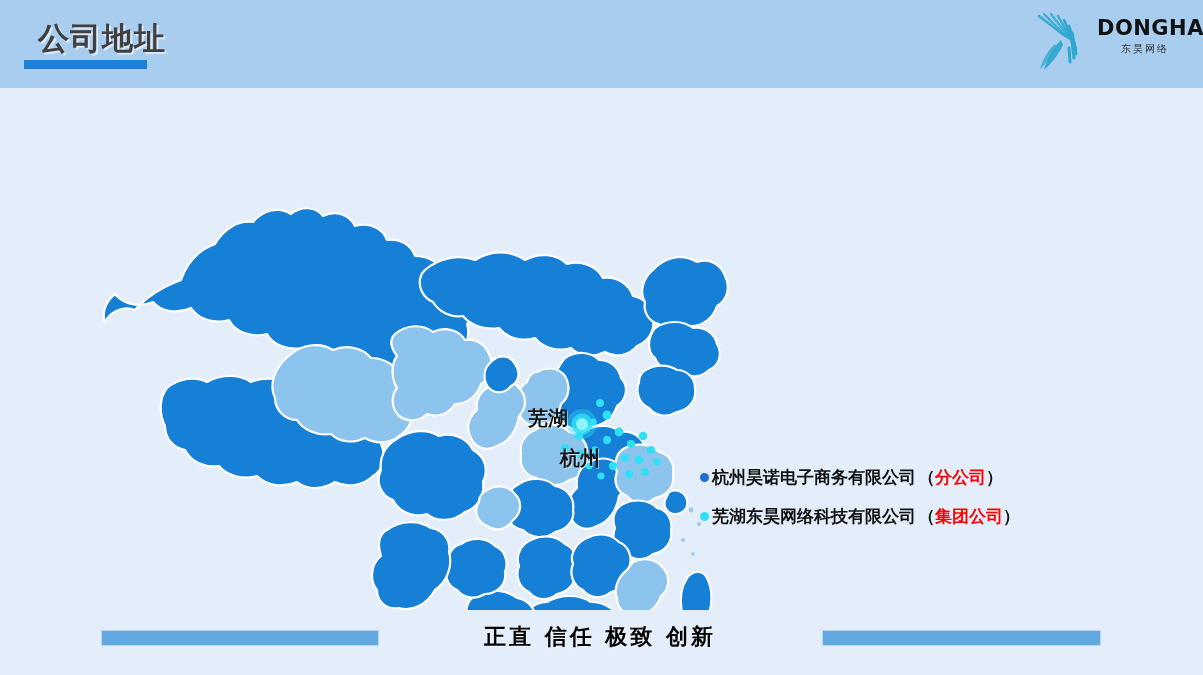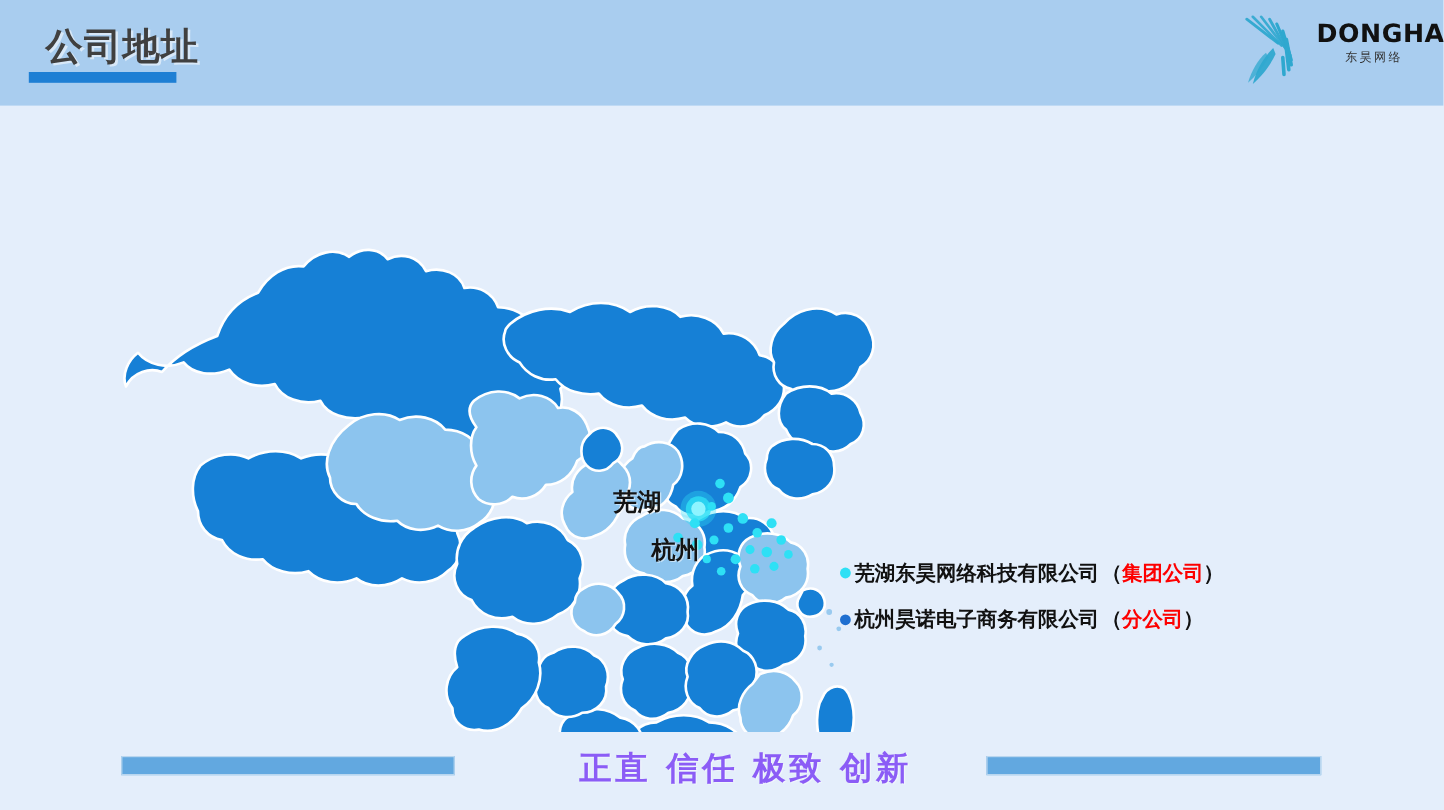--- a/index.html
+++ b/index.html
@@ -100,20 +100,21 @@
     height: 500px;
   }
 
   .city-label {
     position: absolute;
     font-size: 20px;
     font-weight: bold;
     color: #141414;
     text-shadow: 1px 1px 0 rgba(255,255,255,0.5);
     white-space: nowrap;
+    margin-left: 17px;
   }
   .city-wuhu   { left: 416px; top: 295px; }
   .city-hz     { left: 448px; top: 335px; }
 
   
   .legend {
     position: absolute;
     left: 700px;
     top: 458px;
     width: 470px;
@@ -152,24 +153,24 @@
     background: #62a8e0;
     border: 1px solid #b9d6ef;
   }
   .footer-bar-left  { left: 101px;  width: 276px; }
   .footer-bar-right { left: 822px;  width: 277px; }
   .slogan {
     position: absolute;
     left: 440px;
     top: 622px;
     width: 320px;
-    text-align: right;
-    font-size: 27px;
-    font-weight: bold;
-    color: #8b5cf6;
+    text-align: center;
+    font-size: 22px;
+    font-weight: bold;
+    color: #000000;
     letter-spacing: 3px;
     text-shadow: 1px 1px 0 rgba(255,255,255,0.4);
     white-space: nowrap;
   }
 </style>
 </head>
 <body>
 
 <div class="slide">
 
@@ -312,31 +313,31 @@
       </g>
     </svg>
 
     <div class="city-label city-wuhu">芜湖</div>
     <div class="city-label city-hz">杭州</div>
   </div>
 
   <div class="legend">
 
     <div class="legend-row">
+      <span class="legend-bullet" style="background:#1f6fd0"></span>
+      <span class="legend-text">杭州昊诺电子商务有限公司</span>
+      <span class="legend-tag"><span>（</span><span class="hl">分公司</span><span>）</span></span>
+    </div>
+
+    <div class="legend-row">
       <span class="legend-bullet" style="background:#2ee0f5"></span>
       <span class="legend-text">芜湖东昊网络科技有限公司</span>
       <span class="legend-tag"><span>（</span><span class="hl">集团公司</span><span>）</span></span>
     </div>
 
-    <div class="legend-row">
-      <span class="legend-bullet" style="background:#1f6fd0"></span>
-      <span class="legend-text">杭州昊诺电子商务有限公司</span>
-      <span class="legend-tag"><span>（</span><span class="hl">分公司</span><span>）</span></span>
-    </div>
-
 
   </div>
 
   <div class="footer-bar footer-bar-left"></div>
   <div class="slogan">正直  信任  极致  创新</div>
   <div class="footer-bar footer-bar-right"></div>
 
 </div>
 
 </body></html>

